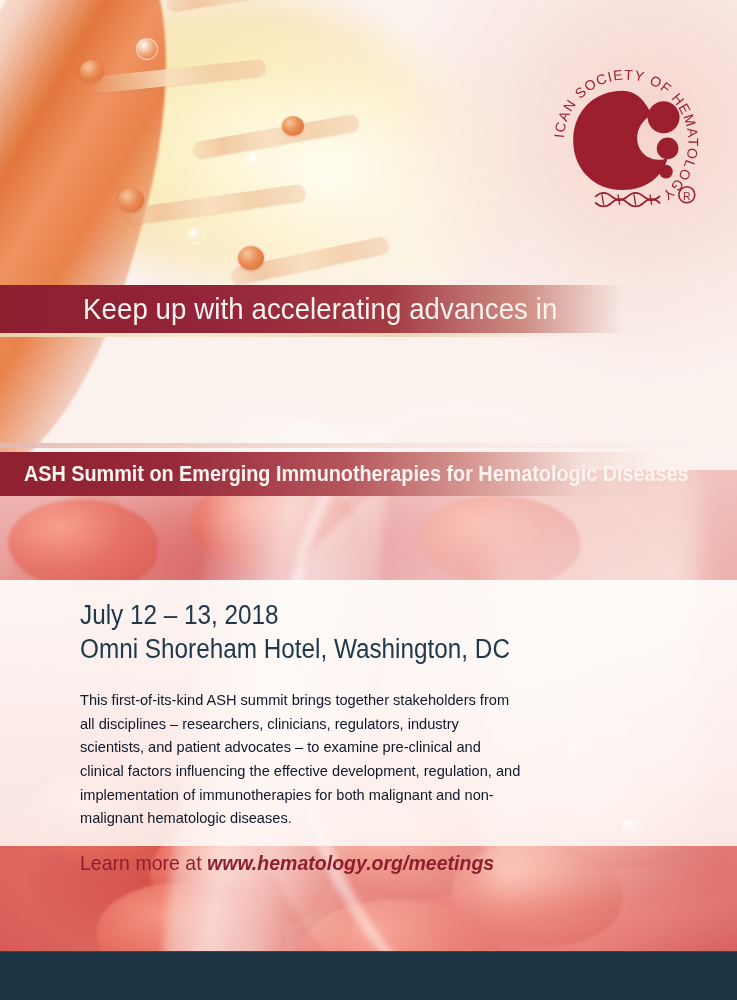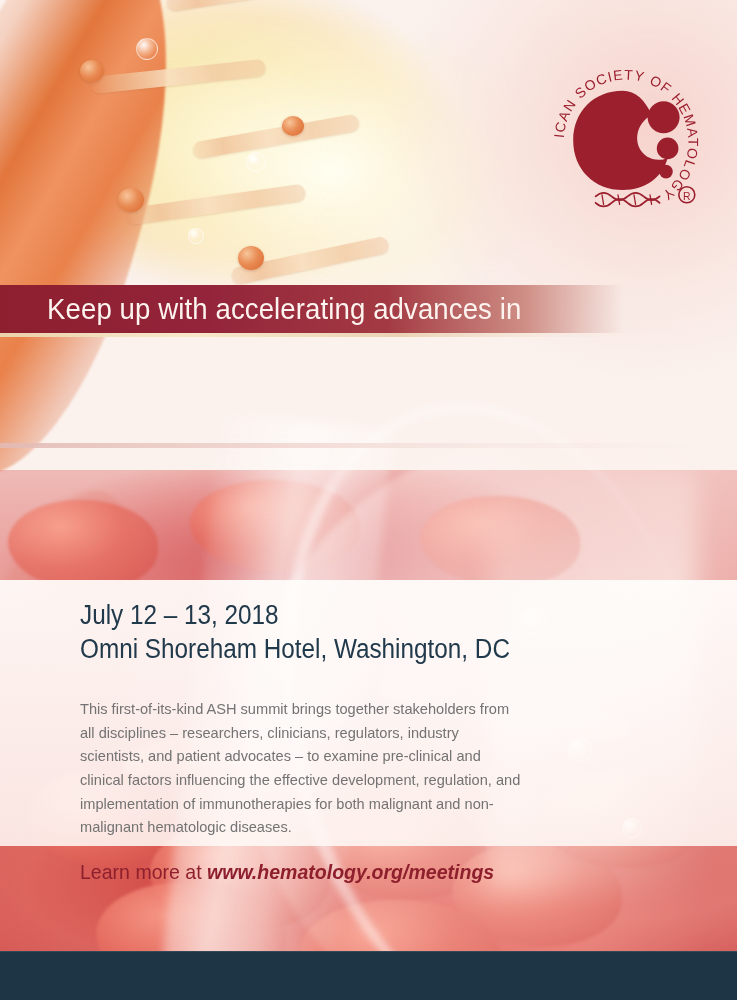--- a/index.html
+++ b/index.html
@@ -175,22 +175,22 @@
   .logo svg{ display:block; width:160px; height:160px; }
 
   
   .info{ position:absolute; left:80px; top:598px; width:470px; }
   .date, .venue{
     color:#20394b; font-size:27px; font-weight:400;
     transform:scaleX(.9); transform-origin:left center;
     white-space:nowrap; line-height:1.26;
   }
   .body-copy{
-    margin-top:32px;
-    color:#737373; font-size:14.6px; line-height:1.62;
+    margin-top:23px;
+    color:#0f172a; font-size:14.6px; line-height:1.62;
     max-width:446px;
   }
   .cta{
     margin-top:20px;
     color:#8e1f2d; font-size:21px; font-weight:400;
     transform:scaleX(.93); transform-origin:left center;
     white-space:nowrap;
   }
   .cta .url{ font-style:italic; font-weight:700; }
 
@@ -282,27 +282,30 @@
         <path d="M62 168 q10 -9 20 0 q10 9 20 0 q10 -9 20 0 q10 9 20 0"></path>
         <path d="M62 176 q10 9 20 0 q10 -9 20 0 q10 9 20 0 q10 -9 20 0"></path>
         <path d="M70 166 l2 12 M90 166 l2 12 M110 166 l2 12 M130 166 l2 12" stroke-width="1.6"></path>
       </g>
 
       <circle cx="176" cy="166" r="10" fill="none" stroke="#9c1f2e" stroke-width="2"></circle>
       <text x="176" y="172" font-family="Liberation Sans, sans-serif" font-size="13" fill="#9c1f2e" text-anchor="middle">R</text>
     </svg>
   </div>
 
-  <div class="band band-kicker" style="left:0; top:285px; width:692px; height:48px;">
+  <div class="band band-kicker" style="left:0; top:285px; width:692px; height:48px;padding-left:36px;">
     <span class="txt" style="margin-left:47px;">Keep up with accelerating advances in</span>
   </div>
   <div class="rule-gold" style="top:333px; width:640px;"></div>
 
   <div class="rule-pink" style="top:443px; width:700px;"></div>
 
+  <div class="band band-sub" style="left:0; top:452px; width:660px; height:44px;">
+    <span class="txt" style="margin-left:24px;">ASH Summit on Emerging Immunotherapies for Hematologic Diseases</span>
+  </div>
 
   <div class="info">
     <div class="date">July 12 – 13, 2018</div>
     <div class="venue">Omni Shoreham Hotel, Washington, DC</div>
     <p class="body-copy">This first-of-its-kind ASH summit brings together stakeholders from all disciplines – researchers, clinicians, regulators, industry scientists, and patient advocates – to examine pre-clinical and clinical factors influencing the effective development, regulation, and implementation of immunotherapies for both malignant and non-malignant hematologic diseases.</p>
     <div class="cta">
       <span>Learn more at </span><span class="url">www.hematology.org/meetings</span>
     </div>
   </div>
 

